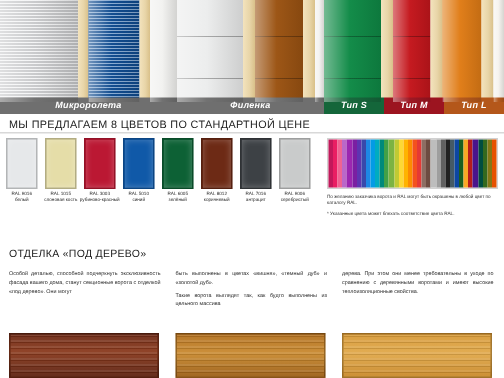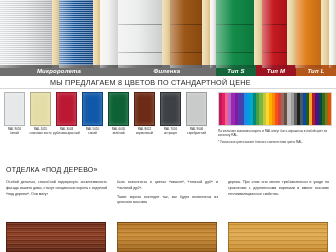--- a/index.html
+++ b/index.html
@@ -50,21 +50,21 @@
   .lbl-grey { background: #6f6f6f; }
   .lbl-green { background: #14663a; }
   .lbl-red { background: #9c1420; }
   .lbl-orange { background: #b4571a; }
   .type-labels { position: absolute; left: 0; bottom: 0; width: 100%; height: 11px; display: flex; }
   .type-labels .sample-label { position: relative; flex: 1; }
 
   
   .headline {
     position: absolute; left: 6px; top: 78px;
-    font-size: 7.2px; color: #1c1c1c; letter-spacing: .25px; white-space: nowrap; margin-left: 44px;
+    font-size: 7.2px; color: #1c1c1c; letter-spacing: .25px; white-space: nowrap;
   }
 
   
   .colors-band { position: absolute; left: 4px; top: 92px; width: 210px; height: 56px; display: flex; gap: 5px; }
   .color-cell { width: 21px; display: flex; flex-direction: column; align-items: center; }
   .color-chip {
     width: 21px; height: 34px; border: 1px solid rgba(0,0,0,0.22);
     box-shadow: inset 0 0 5px rgba(255,255,255,0.28);
   }
   .color-code { margin-top: 2px; font-size: 3.1px; color: #2b2b2b; line-height: 1.25; text-align: center; white-space: nowrap; }

